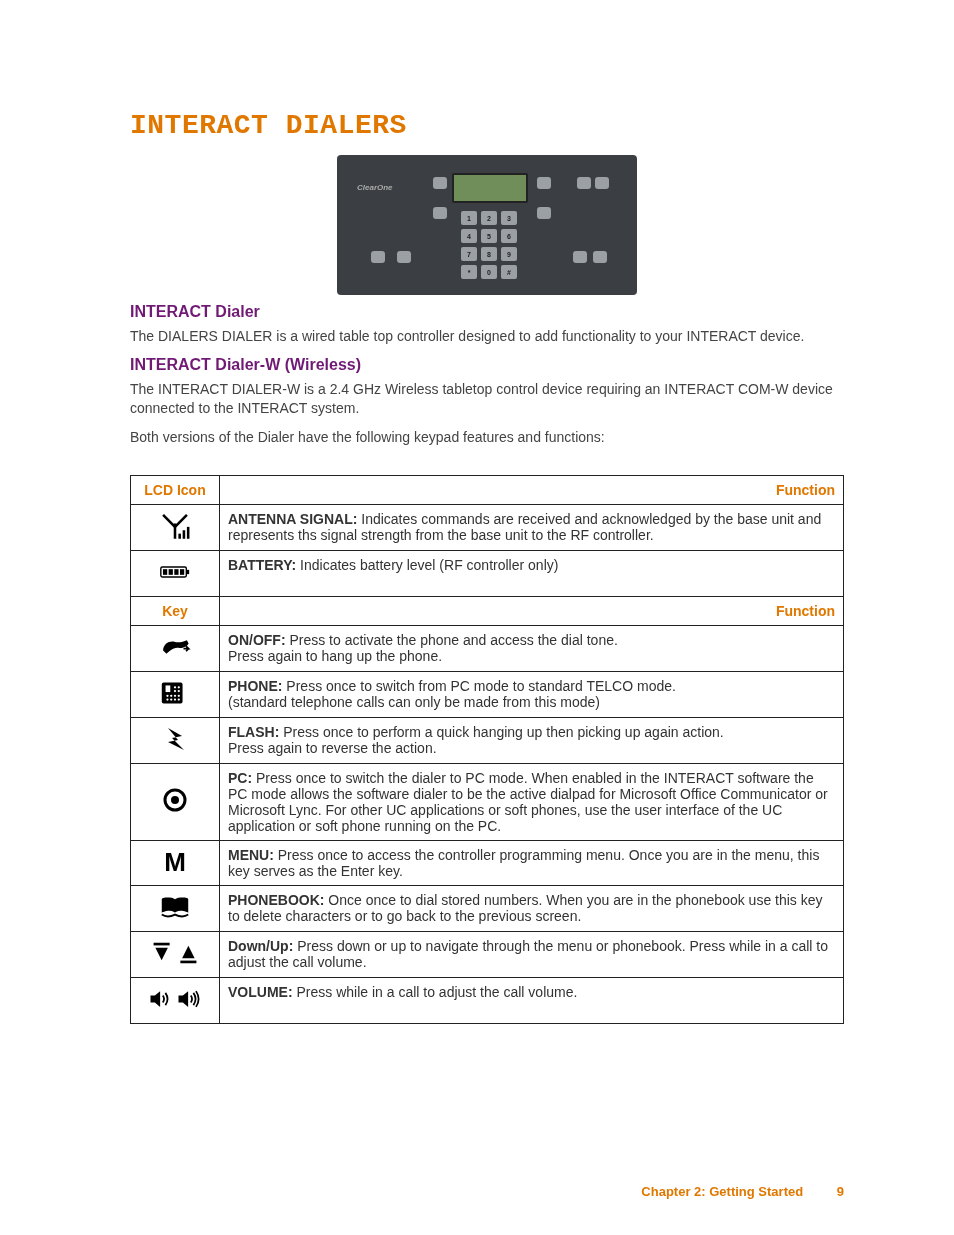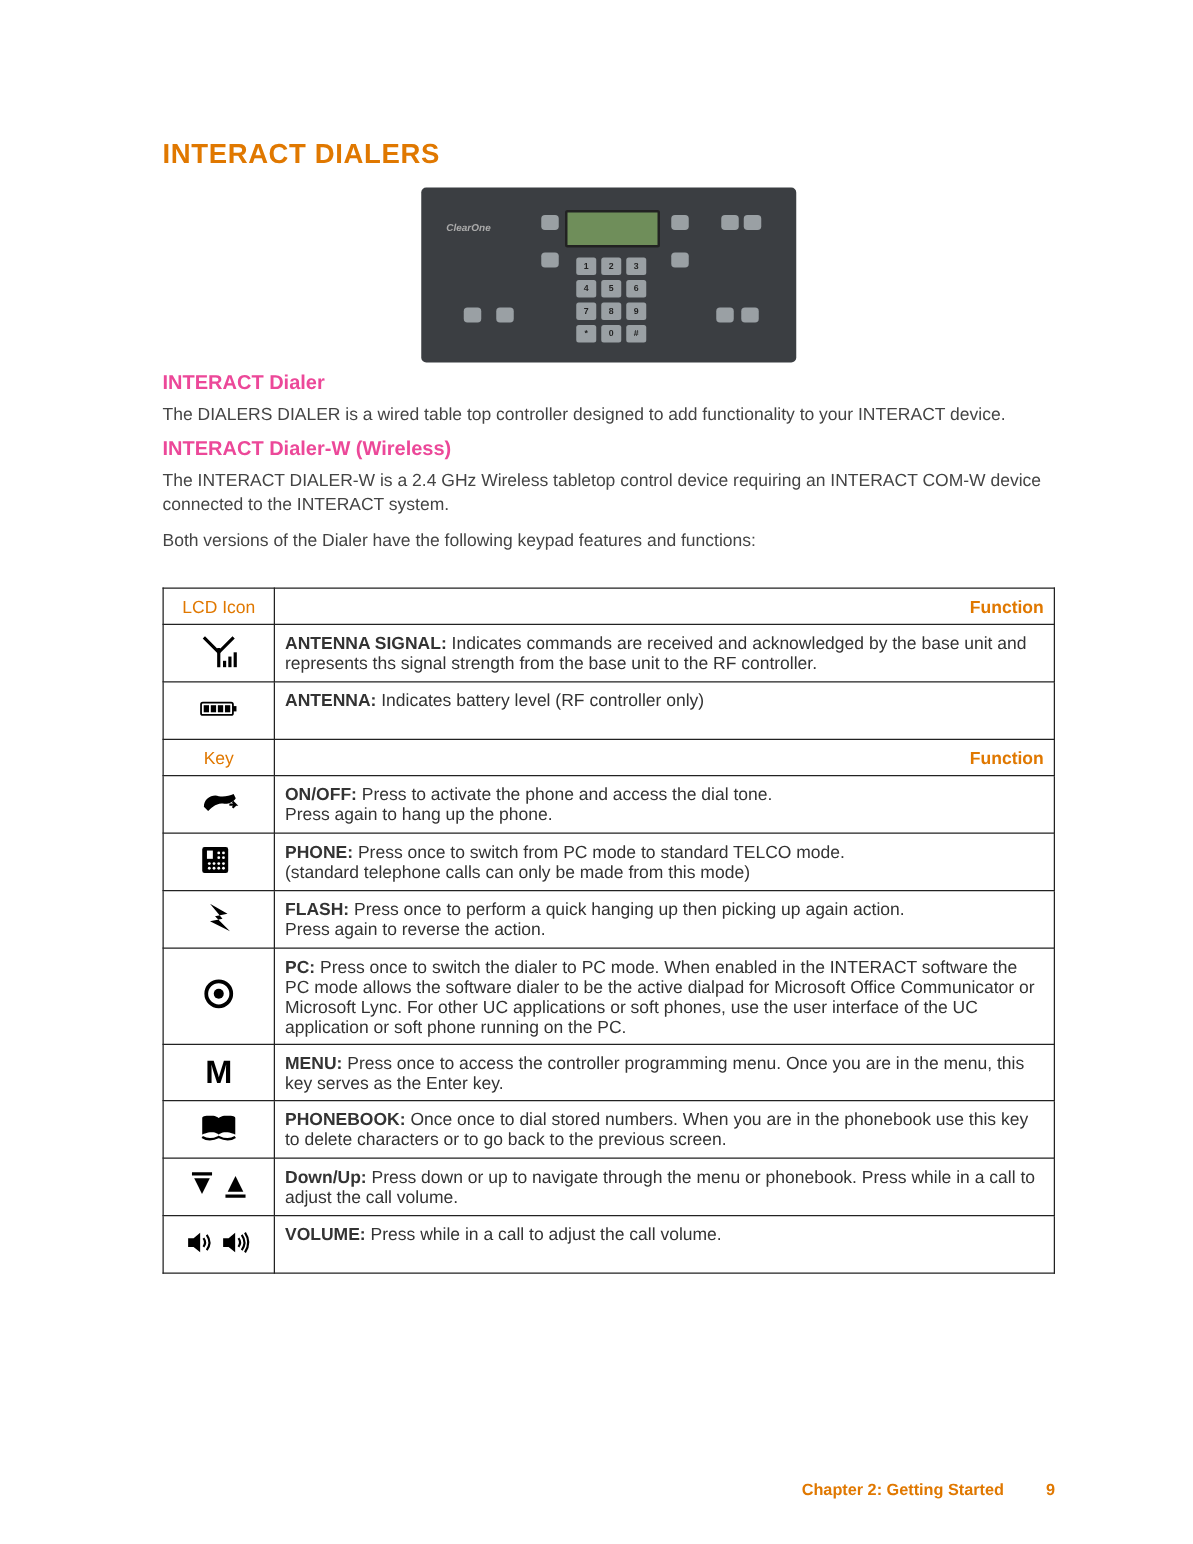--- a/index.html
+++ b/index.html
@@ -11,24 +11,25 @@
   }
   .page {
     width: 954px;
     height: 1235px;
     box-sizing: border-box;
     padding: 110px 110px 60px 130px;
     position: relative;
   }
   h1 {
     color: #e07800;
-    font-size: 22px;
+    font-size: 28px;
     font-weight: bold;
     letter-spacing: 0.5px;
     margin: 0 0 14px 0;
+    font-family: Liberation Mono, monospace;
   }
   .device-image {
     display: block;
     margin: 0 auto 4px auto;
     width: 300px;
     height: 140px;
     background: #3b3e42;
     border-radius: 4px;
     position: relative;
   }
@@ -71,21 +72,21 @@
     justify-content: center;
   }
   .side-btn {
     position: absolute;
     width: 14px;
     height: 12px;
     background: #9aa0a4;
     border-radius: 3px;
   }
   h2 {
-    color: #ec4899;
+    color: #701a75;
     font-size: 16px;
     font-weight: bold;
     margin: 8px 0 6px 0;
   }
   p.body {
     font-size: 14px;
     line-height: 1.35;
     margin: 0 0 10px 0;
     color: #444;
   }
@@ -98,21 +99,21 @@
     border: 1.5px solid #222;
     padding: 6px 8px;
     font-size: 14px;
     vertical-align: top;
     text-align: left;
   }
   th.col-icon {
     width: 72px;
     text-align: center;
     color: #e07800;
-    font-weight: normal;
+    font-weight: bold;
   }
   th.col-func {
     color: #e07800;
     font-weight: bold;
     text-align: right;
   }
   td.icon-cell {
     text-align: center;
     vertical-align: middle;
   }
@@ -207,21 +208,21 @@
       <td class="icon-cell">
         <svg class="ico" viewBox="0 0 48 24">
               <rect x="4" y="5" width="36" height="14" rx="2" stroke="#000" stroke-width="2" fill="none"></rect>
               <rect x="40" y="9" width="4" height="6" fill="#000"></rect>
               <rect x="7" y="8" width="6" height="8" fill="#000"></rect>
               <rect x="15" y="8" width="6" height="8" fill="#000"></rect>
               <rect x="23" y="8" width="6" height="8" fill="#000"></rect>
               <rect x="31" y="8" width="6" height="8" fill="#000"></rect>
             </svg>
       </td>
-      <td><span class="kw">ANTENNA:</span><span> Indicates battery level (RF controller only)</span></td>
+      <td><span class="kw">BATTERY:</span><span> Indicates battery level (RF controller only)</span></td>
     </tr>
     <tr>
       <th class="col-icon">Key</th>
       <th class="col-func">Function</th>
     </tr>
     <tr>
       <td class="icon-cell">
         <svg class="ico" viewBox="0 0 40 28">
               <path d="M6 18 C6 10 14 6 20 8 C24 9 30 8 34 6 L36 10 C34 14 28 16 24 15 C18 14 12 20 10 22 Z" fill="#000"></path>
               <path d="M30 16 L36 16 L33 13 M33 19 L36 16" stroke="#000" stroke-width="2" fill="none"></path>

